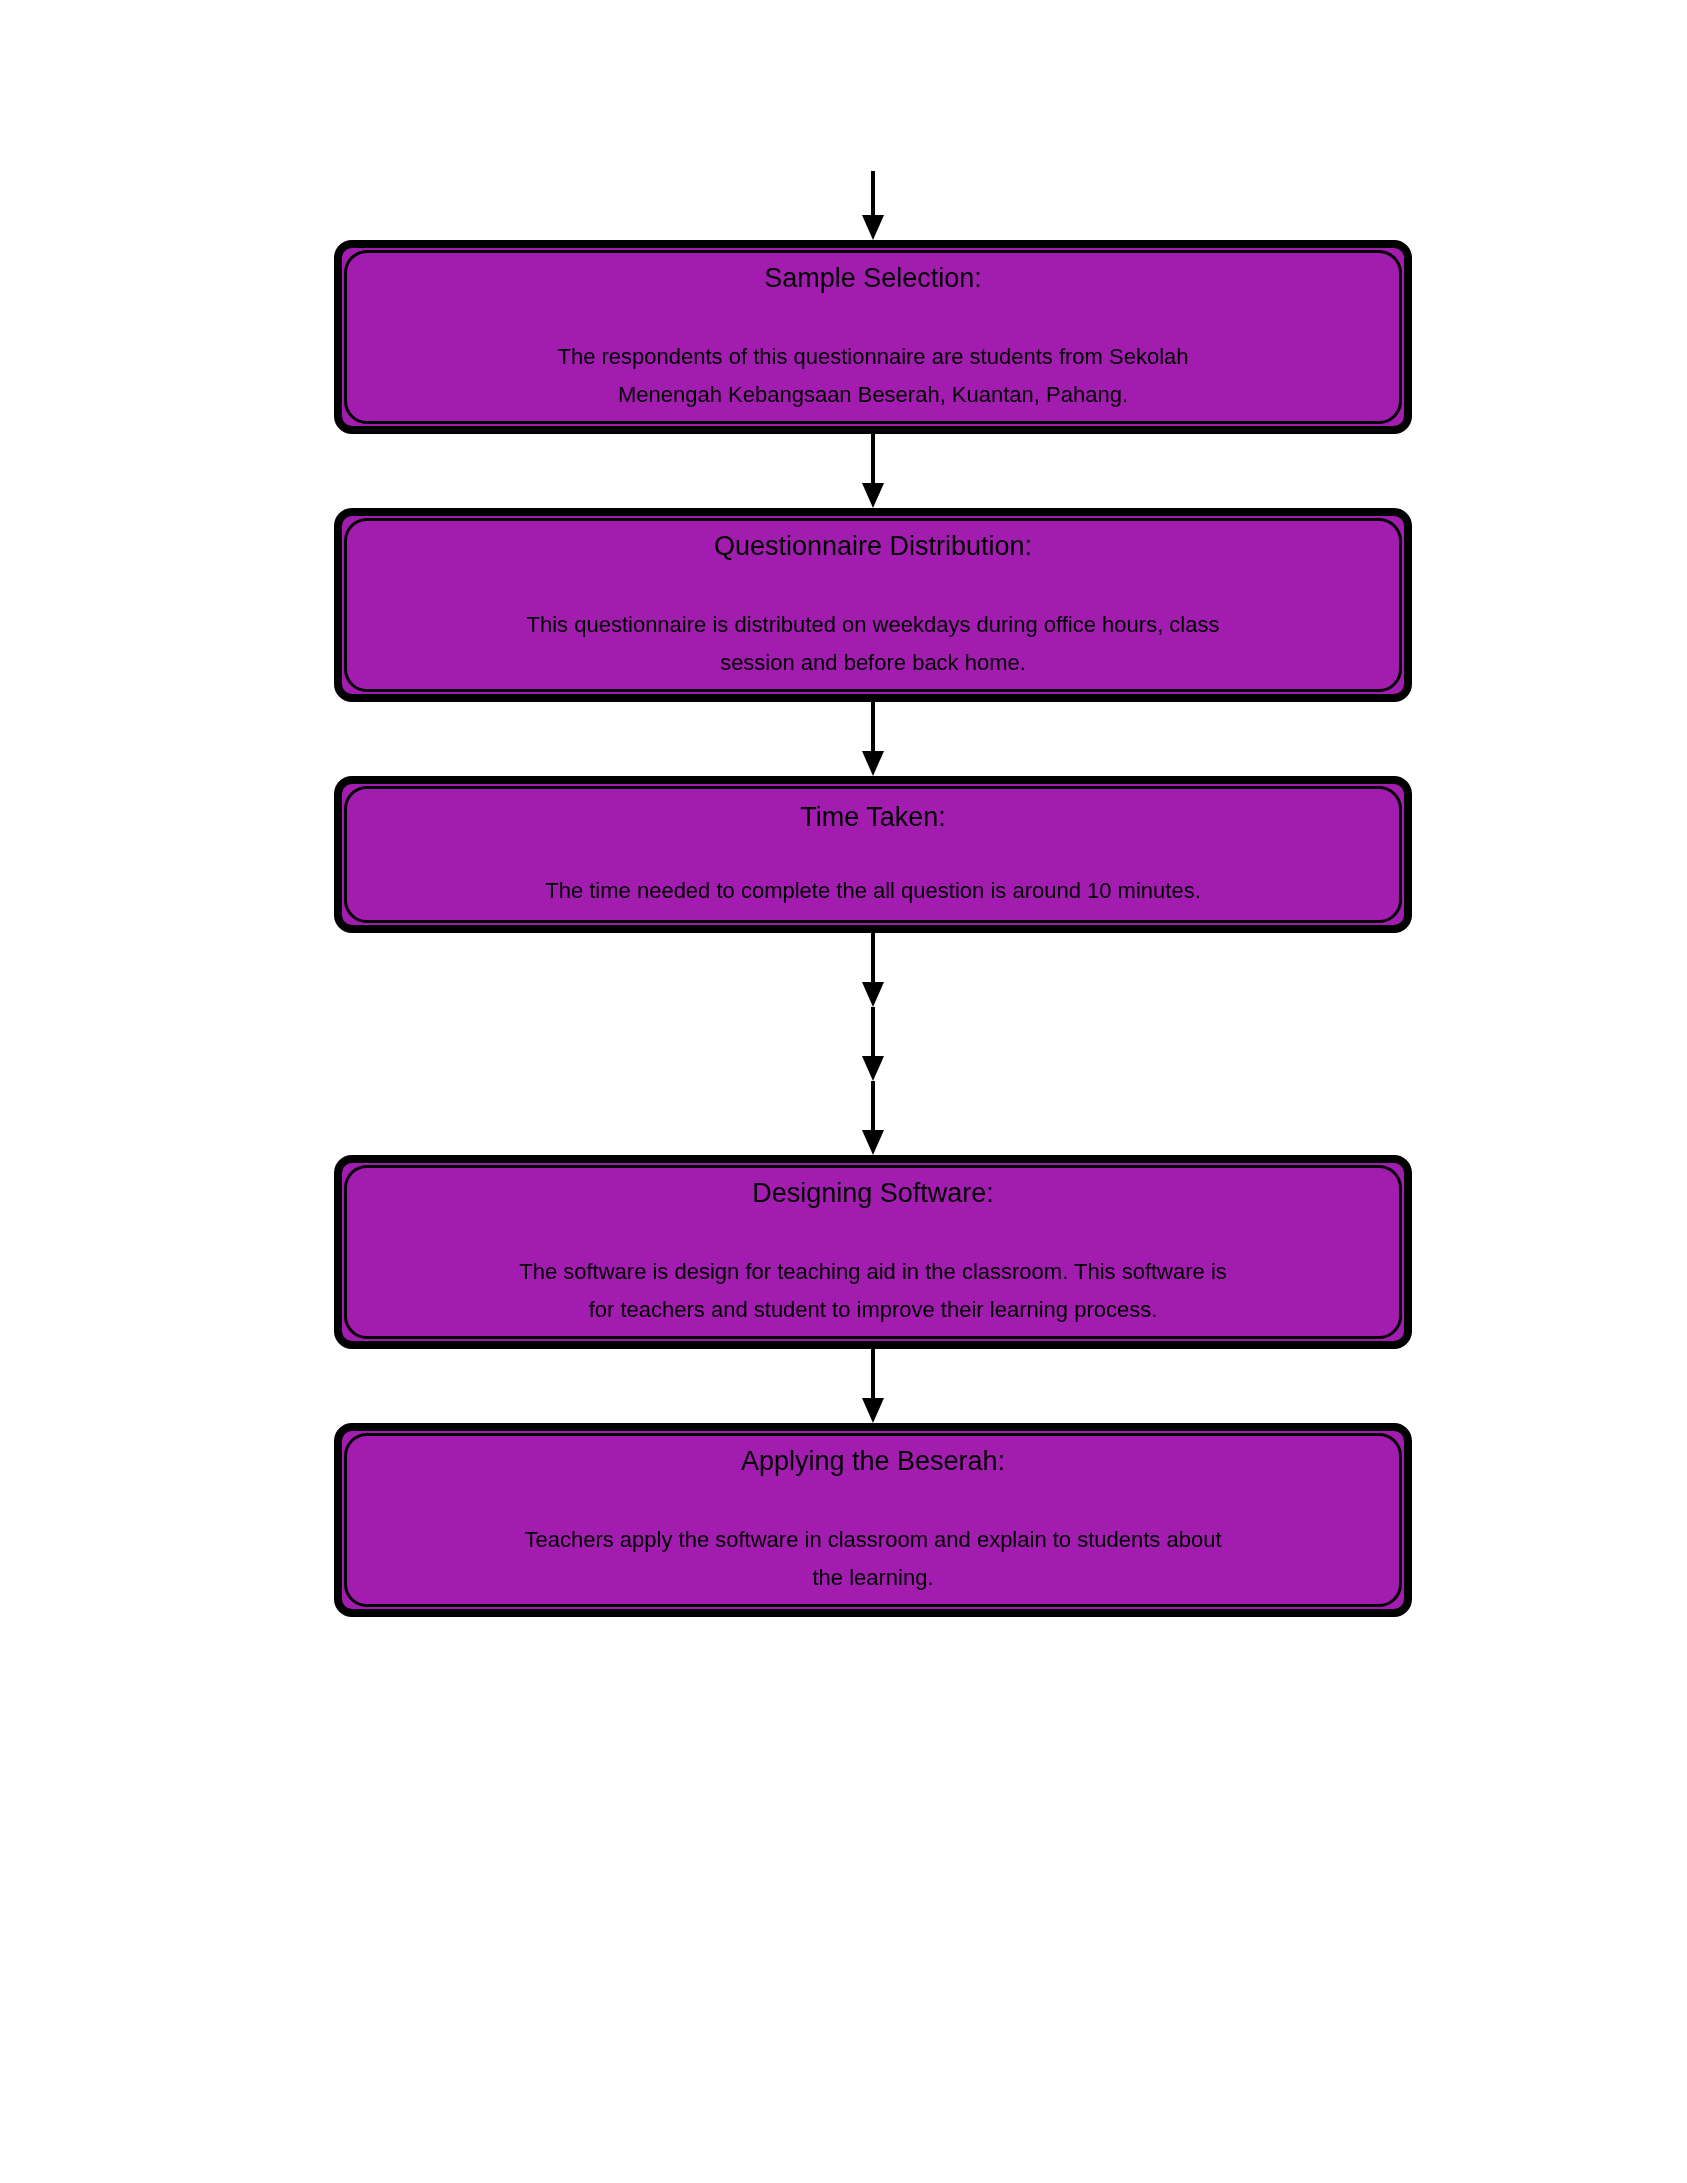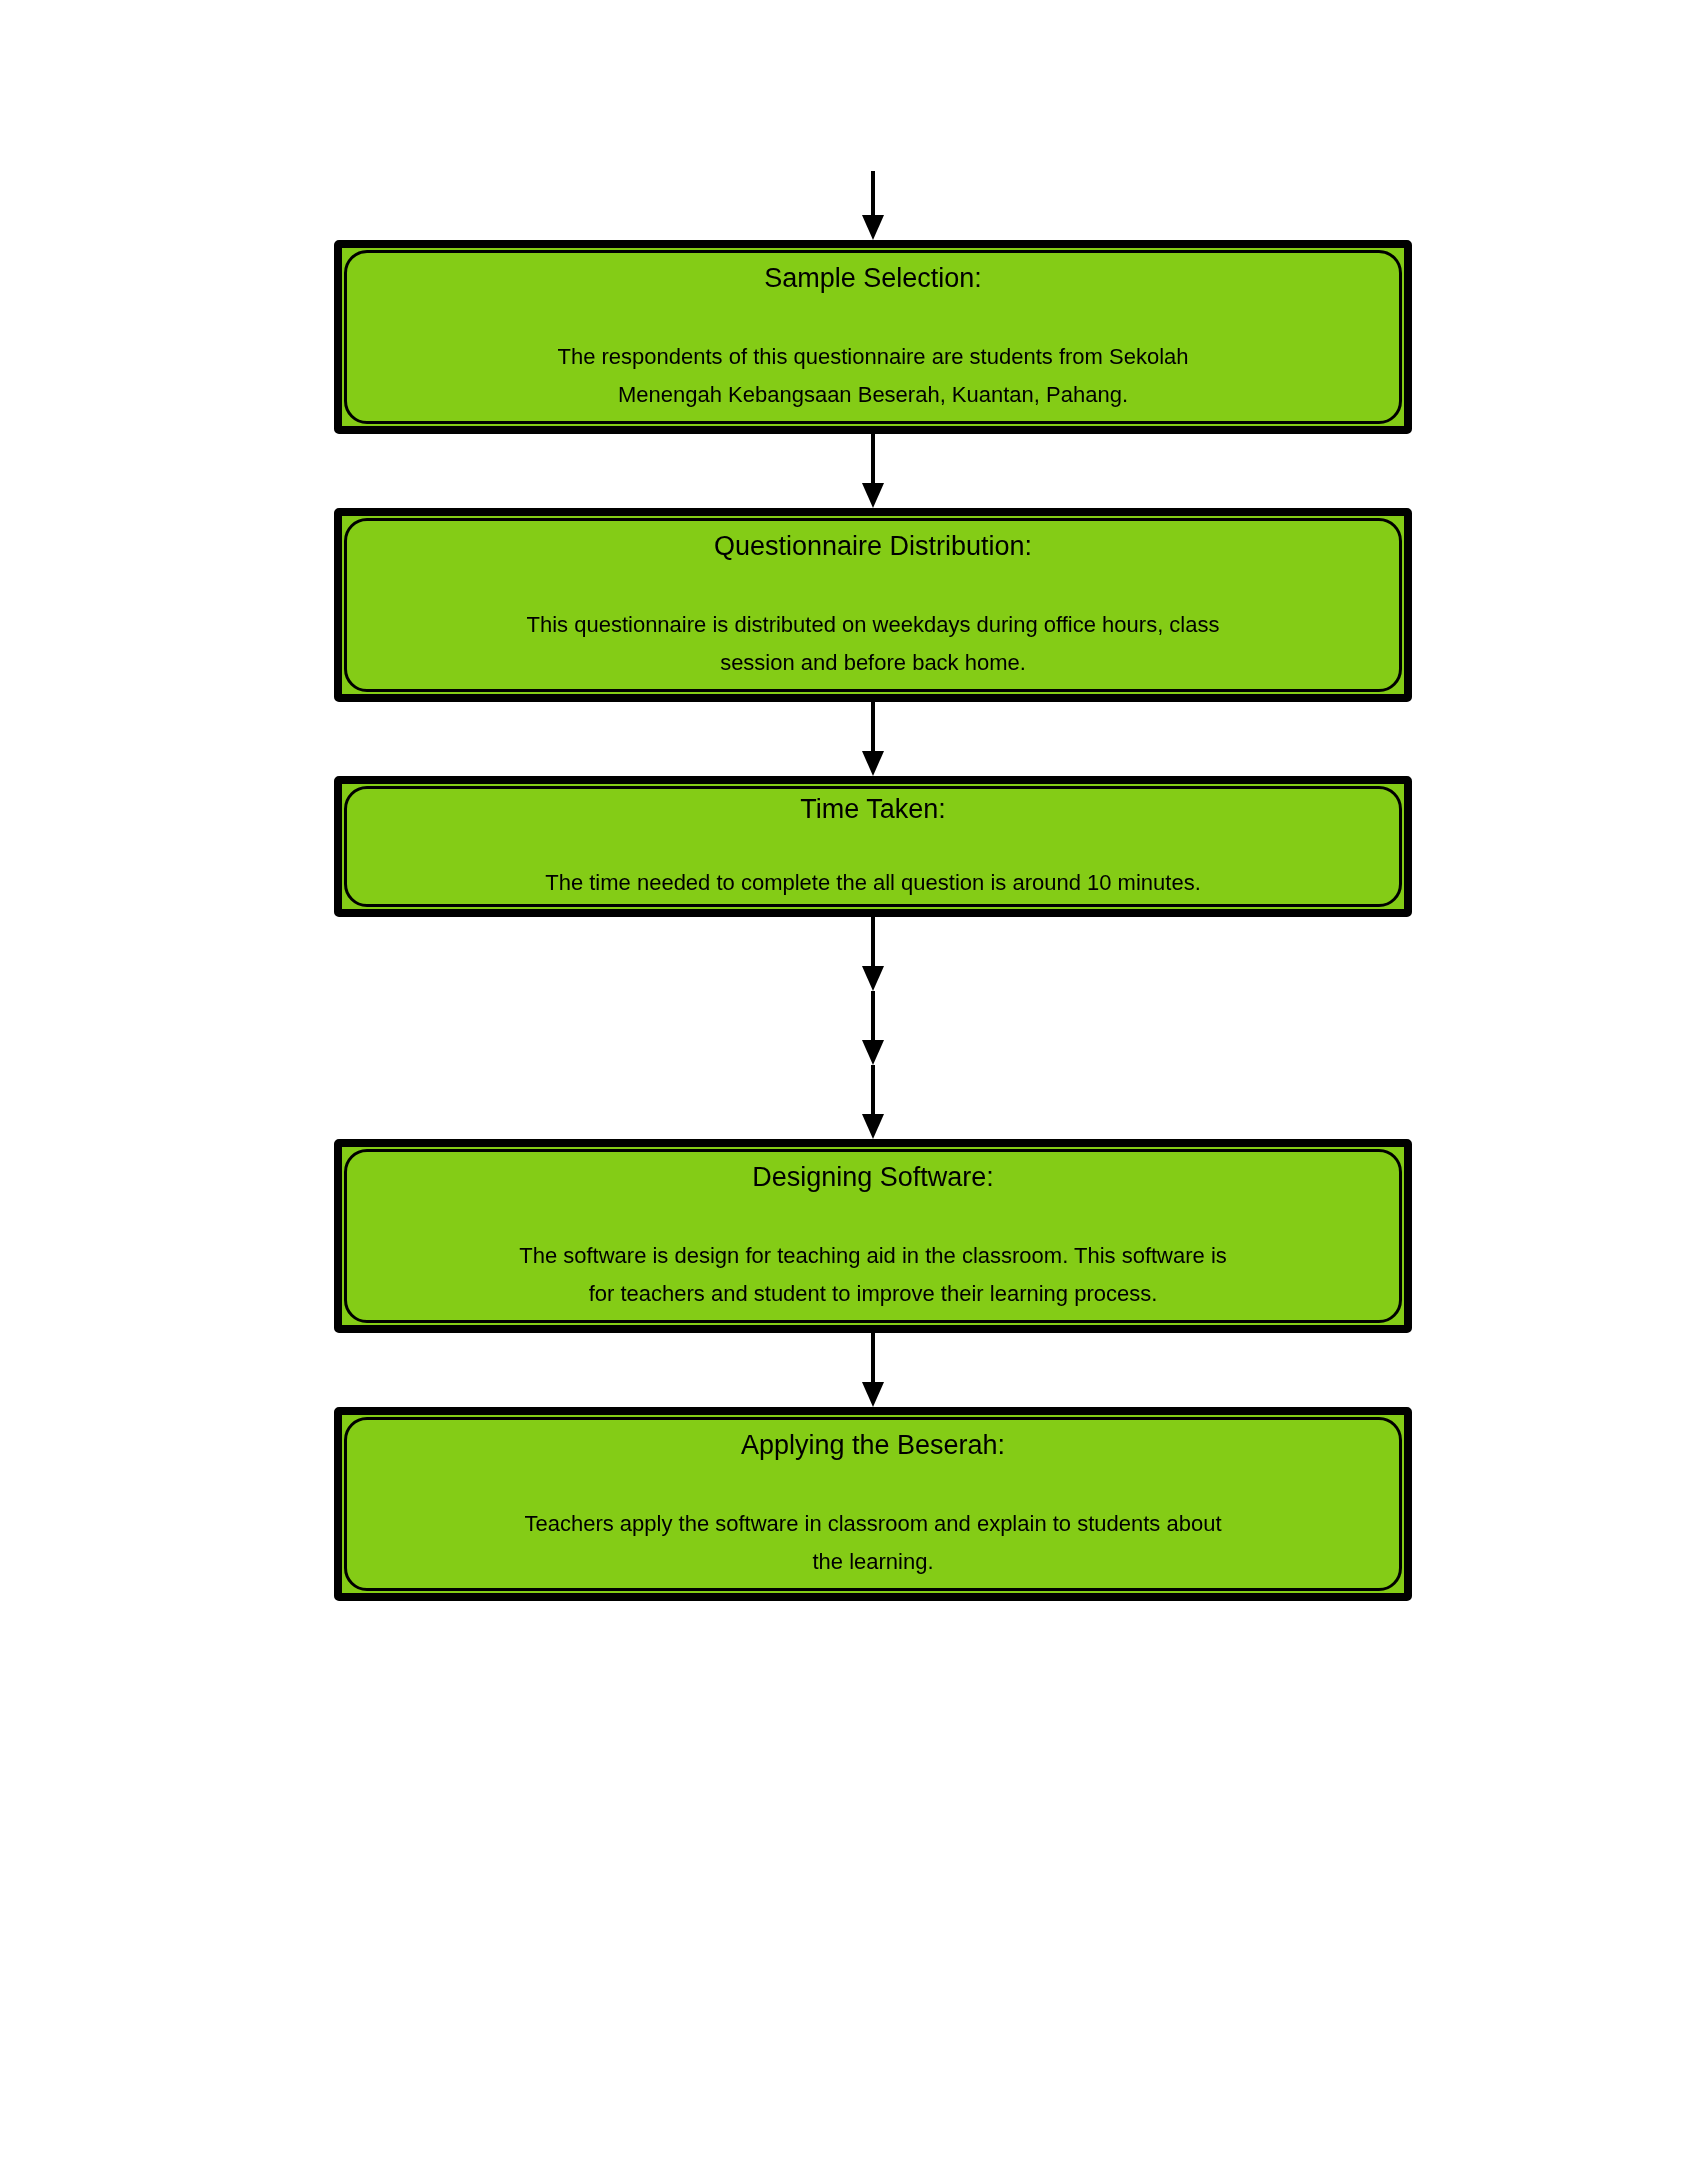--- a/index.html
+++ b/index.html
@@ -43,26 +43,26 @@
     border-left: 11.5px solid transparent;
     border-right: 11.5px solid transparent;
     border-top: 25px solid #000000;
   }
   
   .box {
     box-sizing: border-box;
     width: 100%;
     height: 194px;
     border: 8.2px solid #000000;
-    border-radius: 5px;
+    border-radius: 18px;
     padding: 2px;
-    background: #84cc16;
+    background: #a21caf;
     flex: none;
   }
-  .box.short { height: 141px; }
+  .box.short { height: 157px; }
   .box-inner {
     box-sizing: border-box;
     width: 100%;
     height: 100%;
     border: 3.3px solid #000000;
     border-radius: 23px;
     display: flex;
     flex-direction: column;
     align-items: center;
     justify-content: center;

